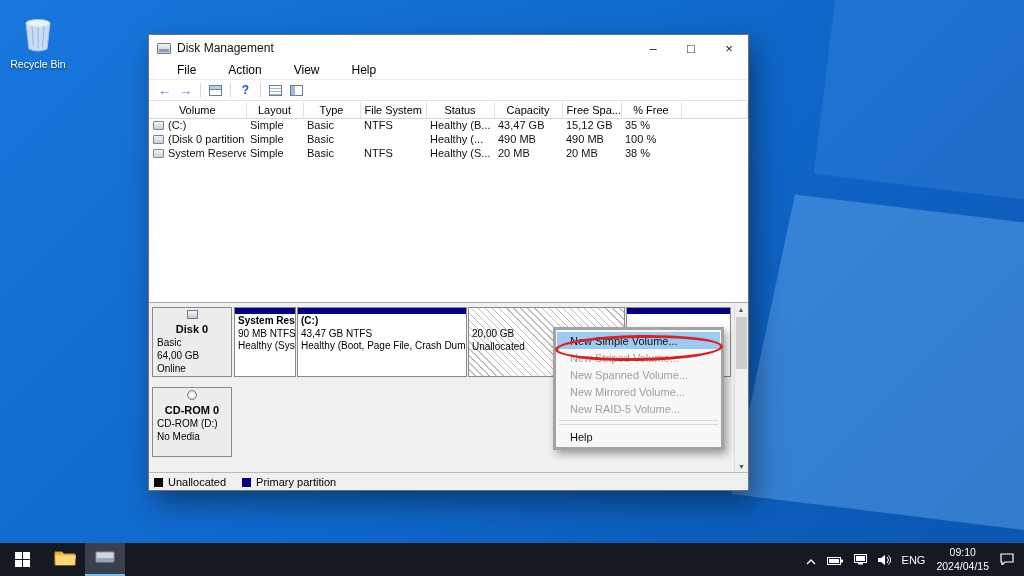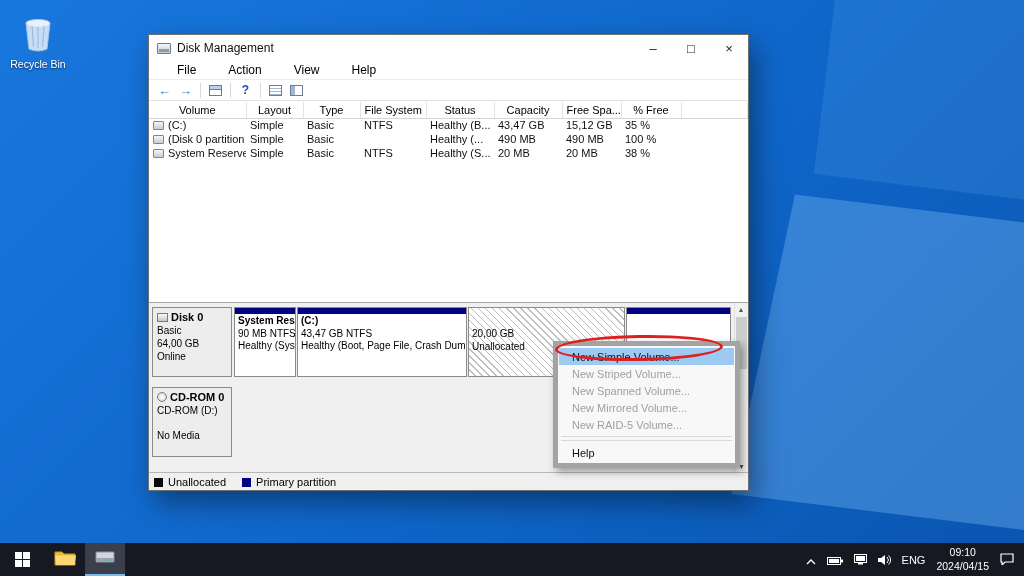--- a/index.html
+++ b/index.html
@@ -45,48 +45,48 @@
   table.vols th { font-weight:normal; text-align:center; height:16px; padding:0 4px;
                   border-right:1px solid #e3e3e3; border-bottom:1px solid #d6d6d6; white-space:nowrap; overflow:hidden; }
   table.vols td { height:14px; padding:0 4px; white-space:nowrap; overflow:hidden; color:#111; }
   .drive-ico { display:inline-block; width:11px; height:9px; vertical-align:-1px; margin-right:4px;
                background:linear-gradient(#f5f5f5,#c9ced6); border:1px solid #7c8795; border-radius:1px; }
 
   
   .graphpane { position:absolute; left:0; top:267px; width:599px; height:172px; background:#f0f0f0; border-top:1px solid #a8a8a8; }
   .disk-row { position:absolute; left:3px; display:flex; height:70px; }
   .dlabel { width:80px; height:70px; border:1px solid #8a8a8a; background:#ededed; padding:2px 4px; font-size:10px; line-height:1.3; }
-  .dlabel .dname { font-size:11px; font-weight:bold; display:flex; align-items:center; gap:3px; }
+  .dlabel .dname { font-size:11px; font-weight:bold; display:flex; align-items:center; gap:3px;flex-direction:column; }
   .mini-drive { display:inline-block; width:11px; height:9px; background:linear-gradient(#fafafa,#c2c8d2); border:1px solid #707c8c; }
   .mini-cd { display:inline-block; width:10px; height:10px; border:1px solid #808080; border-radius:50%;
              background:radial-gradient(circle,#fff 18%,#d8d8d8 70%); }
   .parts { display:flex; margin-left:1px; }
   .part { height:70px; border:1px solid #8a8a8a; background:#fff; margin-left:1px; overflow:hidden; }
   .band { height:6px; background:#000080; }
   .pbody { padding:1px 3px; font-size:10px; line-height:1.25; white-space:nowrap; }
   .pbody b { font-size:10px; }
   .part.unalloc { background:repeating-linear-gradient(45deg,#ffffff 0 4px,#bdbdbd 4px 5px); }
   .part.unalloc .pbody { padding-top:20px; }
-  .nomedia { margin-top:12px; display:block; }
+  .nomedia { display:block; }
 
   
   .legendbar { position:absolute; left:0; bottom:0; width:599px; height:18px; background:#f0f0f0;
                border-top:1px solid #b8b8b8; display:flex; align-items:center; padding-left:5px; gap:16px; font-size:11px; }
   .sw { display:inline-block; width:9px; height:9px; margin-right:5px; vertical-align:-1px; }
   .sw.black { background:#0a0a0a; }
   .sw.navy { background:#000080; }
 
   
   .vscroll { position:absolute; right:1px; top:268px; width:13px; height:170px; background:#f0f0f0; border-left:1px solid #e0e0e0; }
   .sbtn { height:13px; display:flex; align-items:center; justify-content:center; font-size:7px; color:#555; }
   .sthumb { position:absolute; top:14px; left:1px; width:11px; height:52px; background:#cdcdcd; }
   .sbtn.down { position:absolute; bottom:0; left:0; width:13px; }
 
   
-  .ctxmenu { position:absolute; left:553px; top:341px; width:187px; background:#f8f8f8; border:5px solid #a3a3a3;
+  .ctxmenu { position:absolute; left:553px; top:327px; width:171px; background:#f8f8f8; border:3px solid #a3a3a3;
              box-shadow:3px 4px 8px rgba(0,0,0,.35); padding:2px 1px; z-index:50; font-size:11px; }
   .cm-item { height:17px; display:flex; align-items:center; padding-left:13px; color:#111; }
   .cm-item.hl { background:#9ccaf2; }
   .cm-item.dis { color:#9f9f9f; }
   .cm-sep { height:1px; background:#d9d9d9; margin:3px 2px; }
 
   
   .redring { position:absolute; left:555px; top:335px; width:168px; height:26px; border:3px solid #de1f1f;
              border-radius:50%; z-index:60; pointer-events:none; transform:rotate(-1deg); }
 

